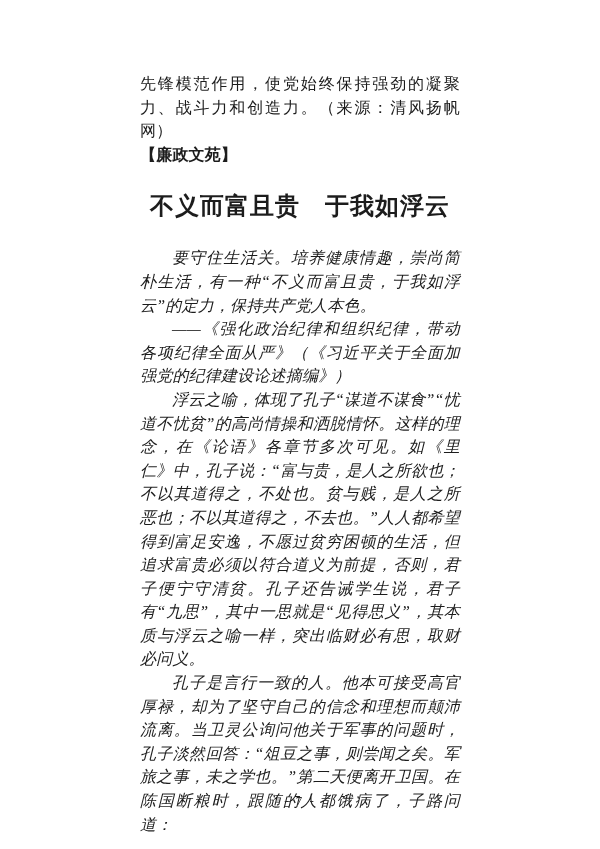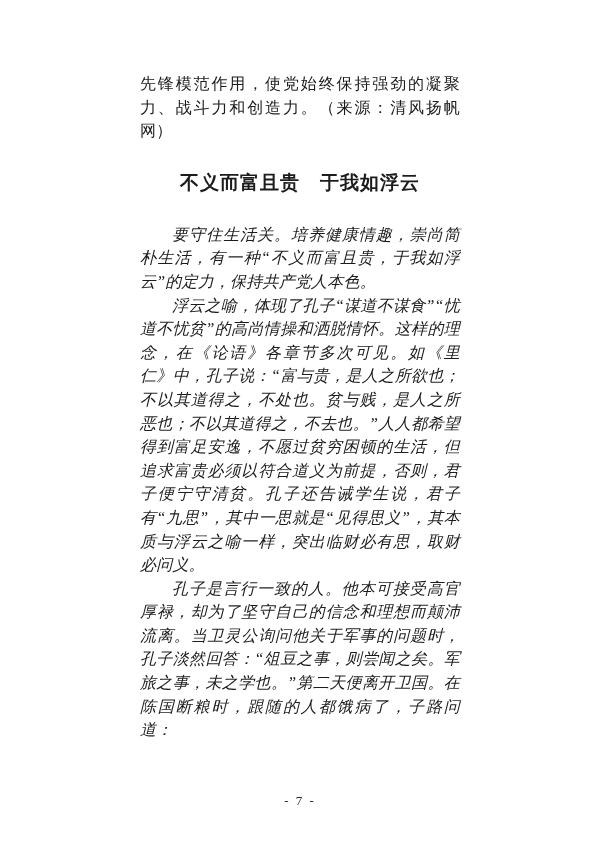--- a/index.html
+++ b/index.html
@@ -36,21 +36,21 @@
     margin: 0;
     margin-top: 25px;
     font-size: 16px;
     font-weight: bold;
     line-height: 23.6px;
     text-align: left;
   }
   .article-title {
     margin: 0;
     margin-top: 27px;
-    font-size: 19px;
+    font-size: 24px;
     font-weight: bold;
     text-align: center;
     line-height: 26px;
     letter-spacing: 1px;
   }
   .body-paragraph {
     text-indent: 2em;
     font-style: italic;
   }
   .first-body {
@@ -72,25 +72,27 @@
   }
 </style>
 </head>
 <body>
 
 <div class="page">
   <div class="content">
 
     <p class="continuation">先锋模范作用，使党始终保持强劲的凝聚力、战斗力和创造力。（来源：清风扬帆网）</p>
 
+    <p class="section-heading">【廉政文苑】</p>
 
     <h1 class="article-title">不义而富且贵　于我如浮云</h1>
 
     <p class="body-paragraph first-body">要守住生活关。培养健康情趣，崇尚简朴生活，有一种“不义而富且贵，于我如浮云”的定力，保持共产党人本色。</p>
 
+    <p class="attribution">——《强化政治纪律和组织纪律，带动各项纪律全面从严》（《习近平关于全面加强党的纪律建设论述摘编》）</p>
 
 
     <p class="body-paragraph">浮云之喻，体现了孔子“谋道不谋食”“忧道不忧贫”的高尚情操和洒脱情怀。这样的理念，在《论语》各章节多次可见。如《里仁》中，孔子说：“富与贵，是人之所欲也；不以其道得之，不处也。贫与贱，是人之所恶也；不以其道得之，不去也。”人人都希望得到富足安逸，不愿过贫穷困顿的生活，但追求富贵必须以符合道义为前提，否则，君子便宁守清贫。孔子还告诫学生说，君子有“九思”，其中一思就是“见得思义”，其本质与浮云之喻一样，突出临财必有思，取财必问义。</p>
 
     <p class="body-paragraph">孔子是言行一致的人。他本可接受高官厚禄，却为了坚守自己的信念和理想而颠沛流离。当卫灵公询问他关于军事的问题时，孔子淡然回答：“俎豆之事，则尝闻之矣。军旅之事，未之学也。”第二天便离开卫国。在陈国断粮时，跟随的人都饿病了，子路问道：</p>
 
   </div>
 
   <div class="page-number">- 7 -</div>
 </div>

